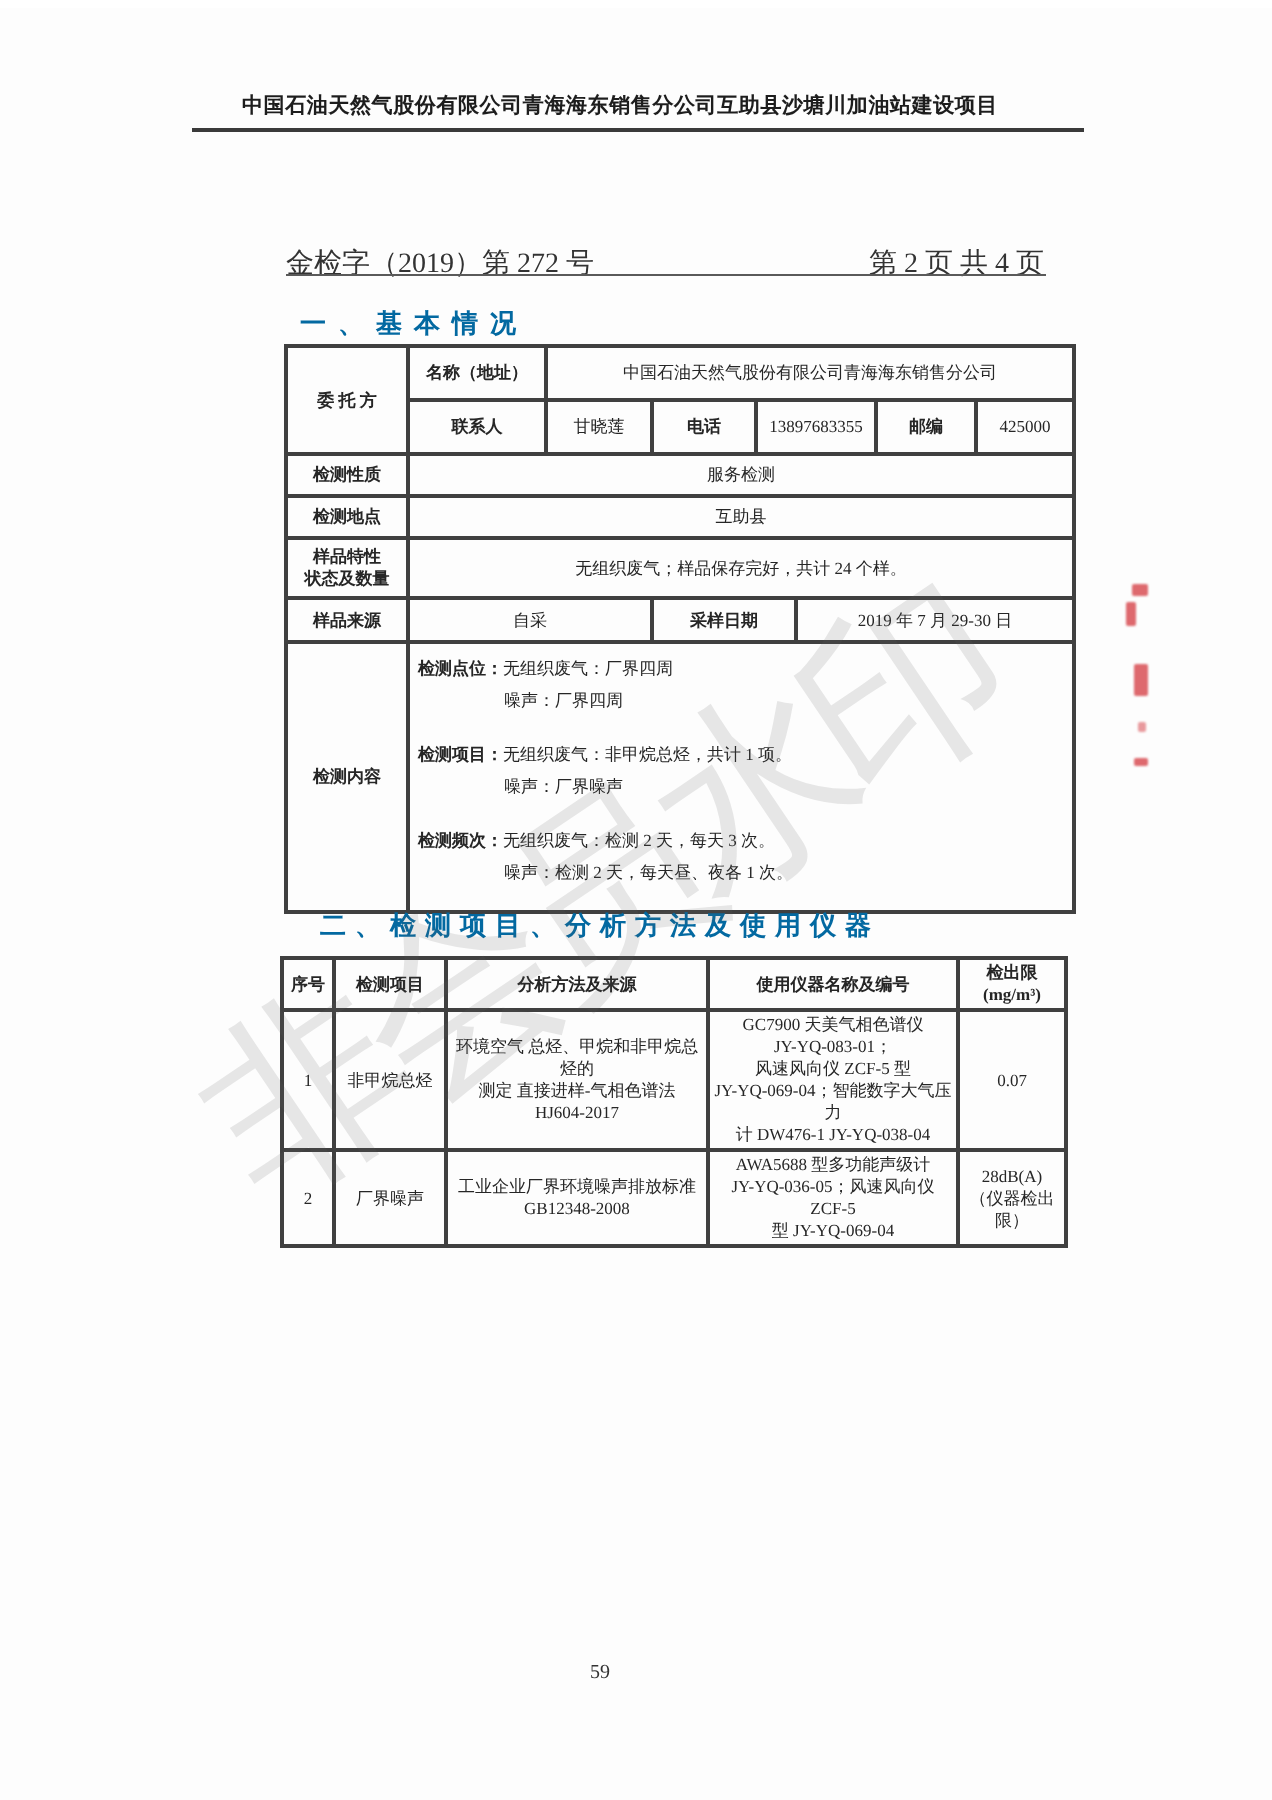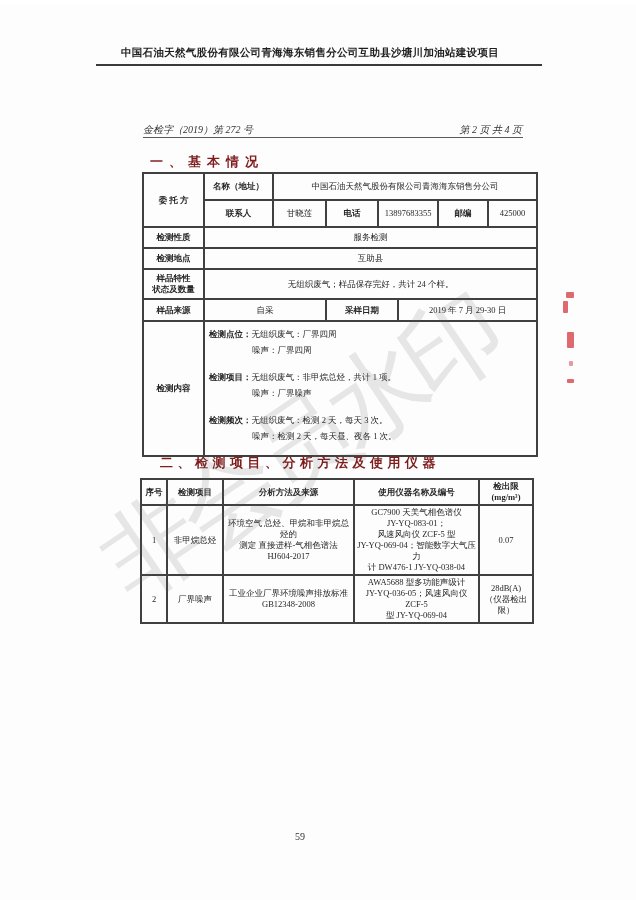--- a/index.html
+++ b/index.html
@@ -10,26 +10,26 @@
     color:#262626;
   }
   
   .header-title {
     position:absolute; top:42px; left:0; width:620px; text-align:center;
     font-size:10.5px; font-weight:bold; letter-spacing:0.3px; color:#1d1d1d;
   }
   .header-rule { position:absolute; top:60px; left:96px; width:446px; height:2px; background:#3a3a3a; }
   .doc-line {
     position:absolute; top:119px; left:143px; width:379px;
-    display:flex; justify-content:space-between; font-size:10px; color:#333;font-style:italic;
+    display:flex; justify-content:space-between; font-size:14px; color:#333;
   }
   .doc-rule { position:absolute; top:133px; left:143px; width:380px; height:1px; background:#5a5a5a; }
 
   
-  .sec-title { position:absolute; font-size:13px; font-weight:bold; color:#7f1d1d; white-space:nowrap; }
+  .sec-title { position:absolute; font-size:13px; font-weight:bold; color:#0369a1; white-space:nowrap; }
   .sec1-title { top:149px; left:150px; letter-spacing:6px; }
   .sec2-title { top:450px; left:160px; letter-spacing:4.5px; }
 
   
   table { border-collapse:collapse; table-layout:fixed; }
   td { border:2px solid #404040; text-align:center; vertical-align:middle;
        font-size:8.5px; line-height:11px; padding:1px 2px; color:#262626;
        overflow:hidden; }
   .lbl { font-weight:bold; }
   .pre { white-space:pre-line; }

